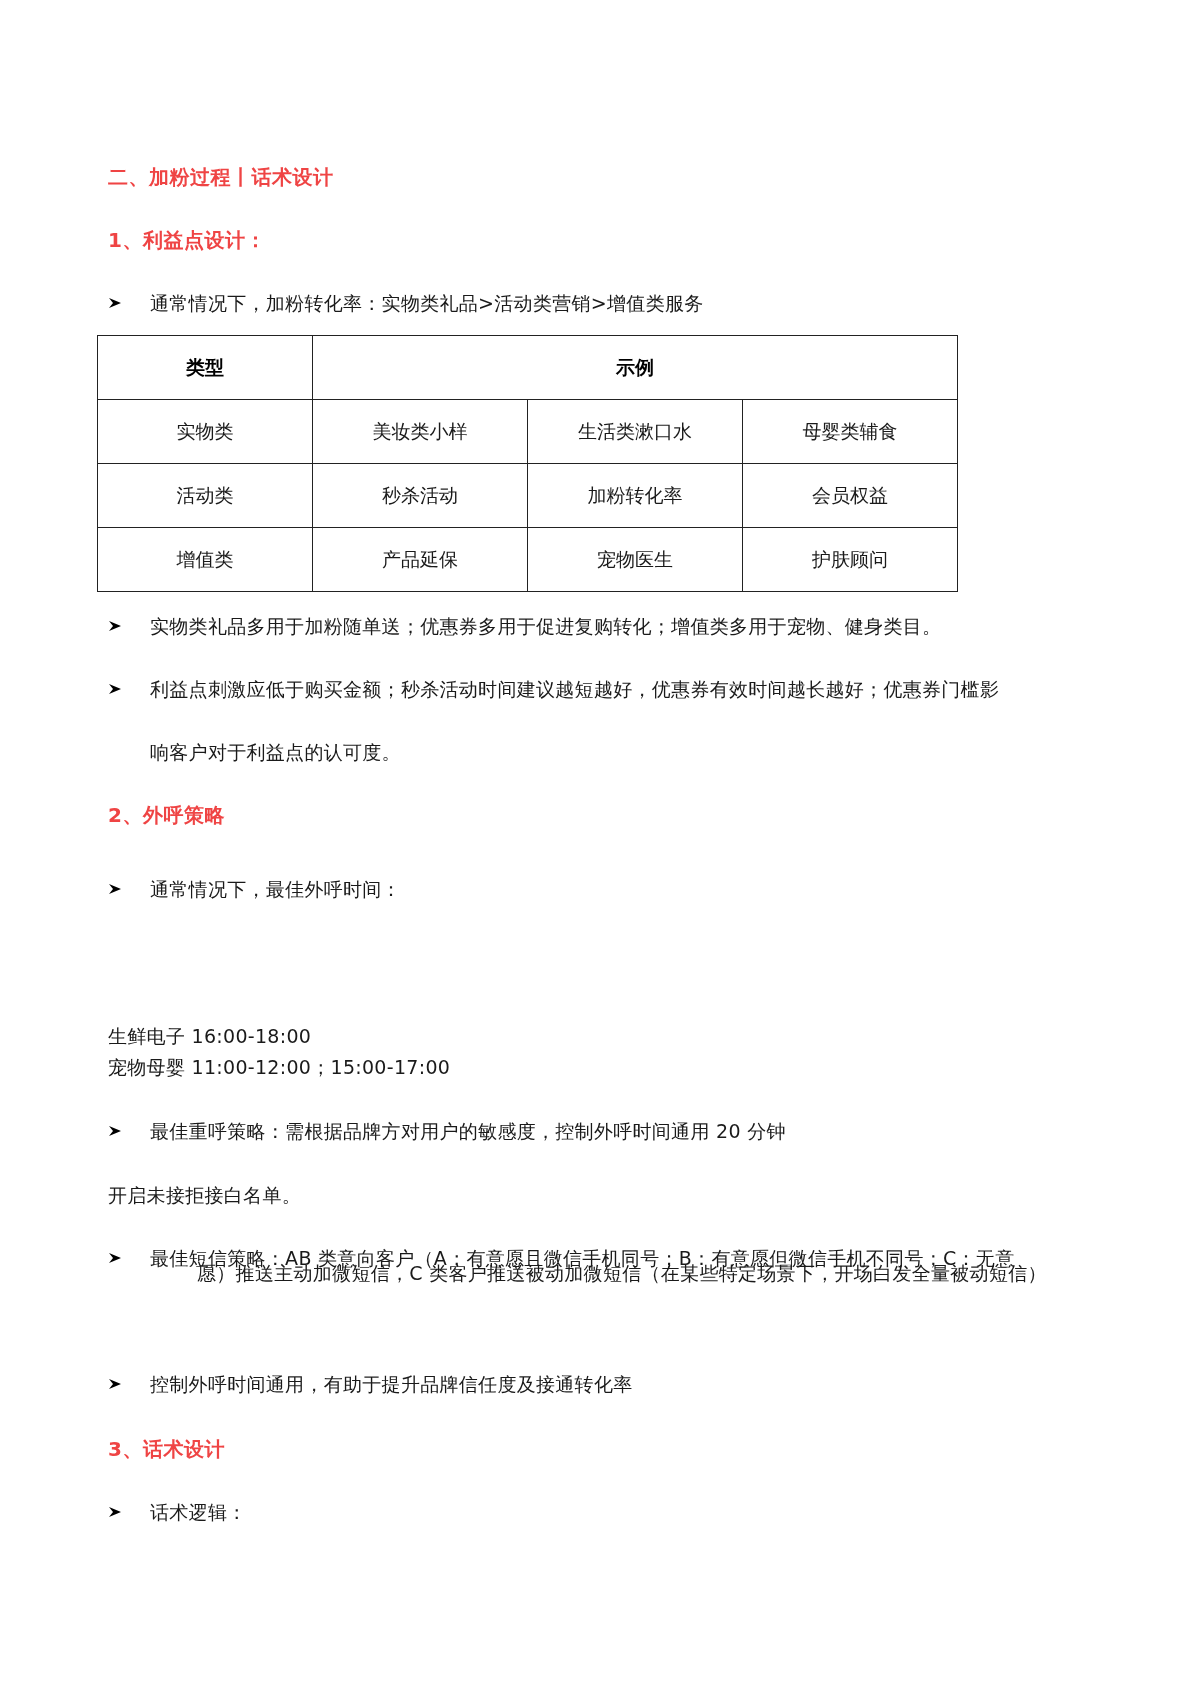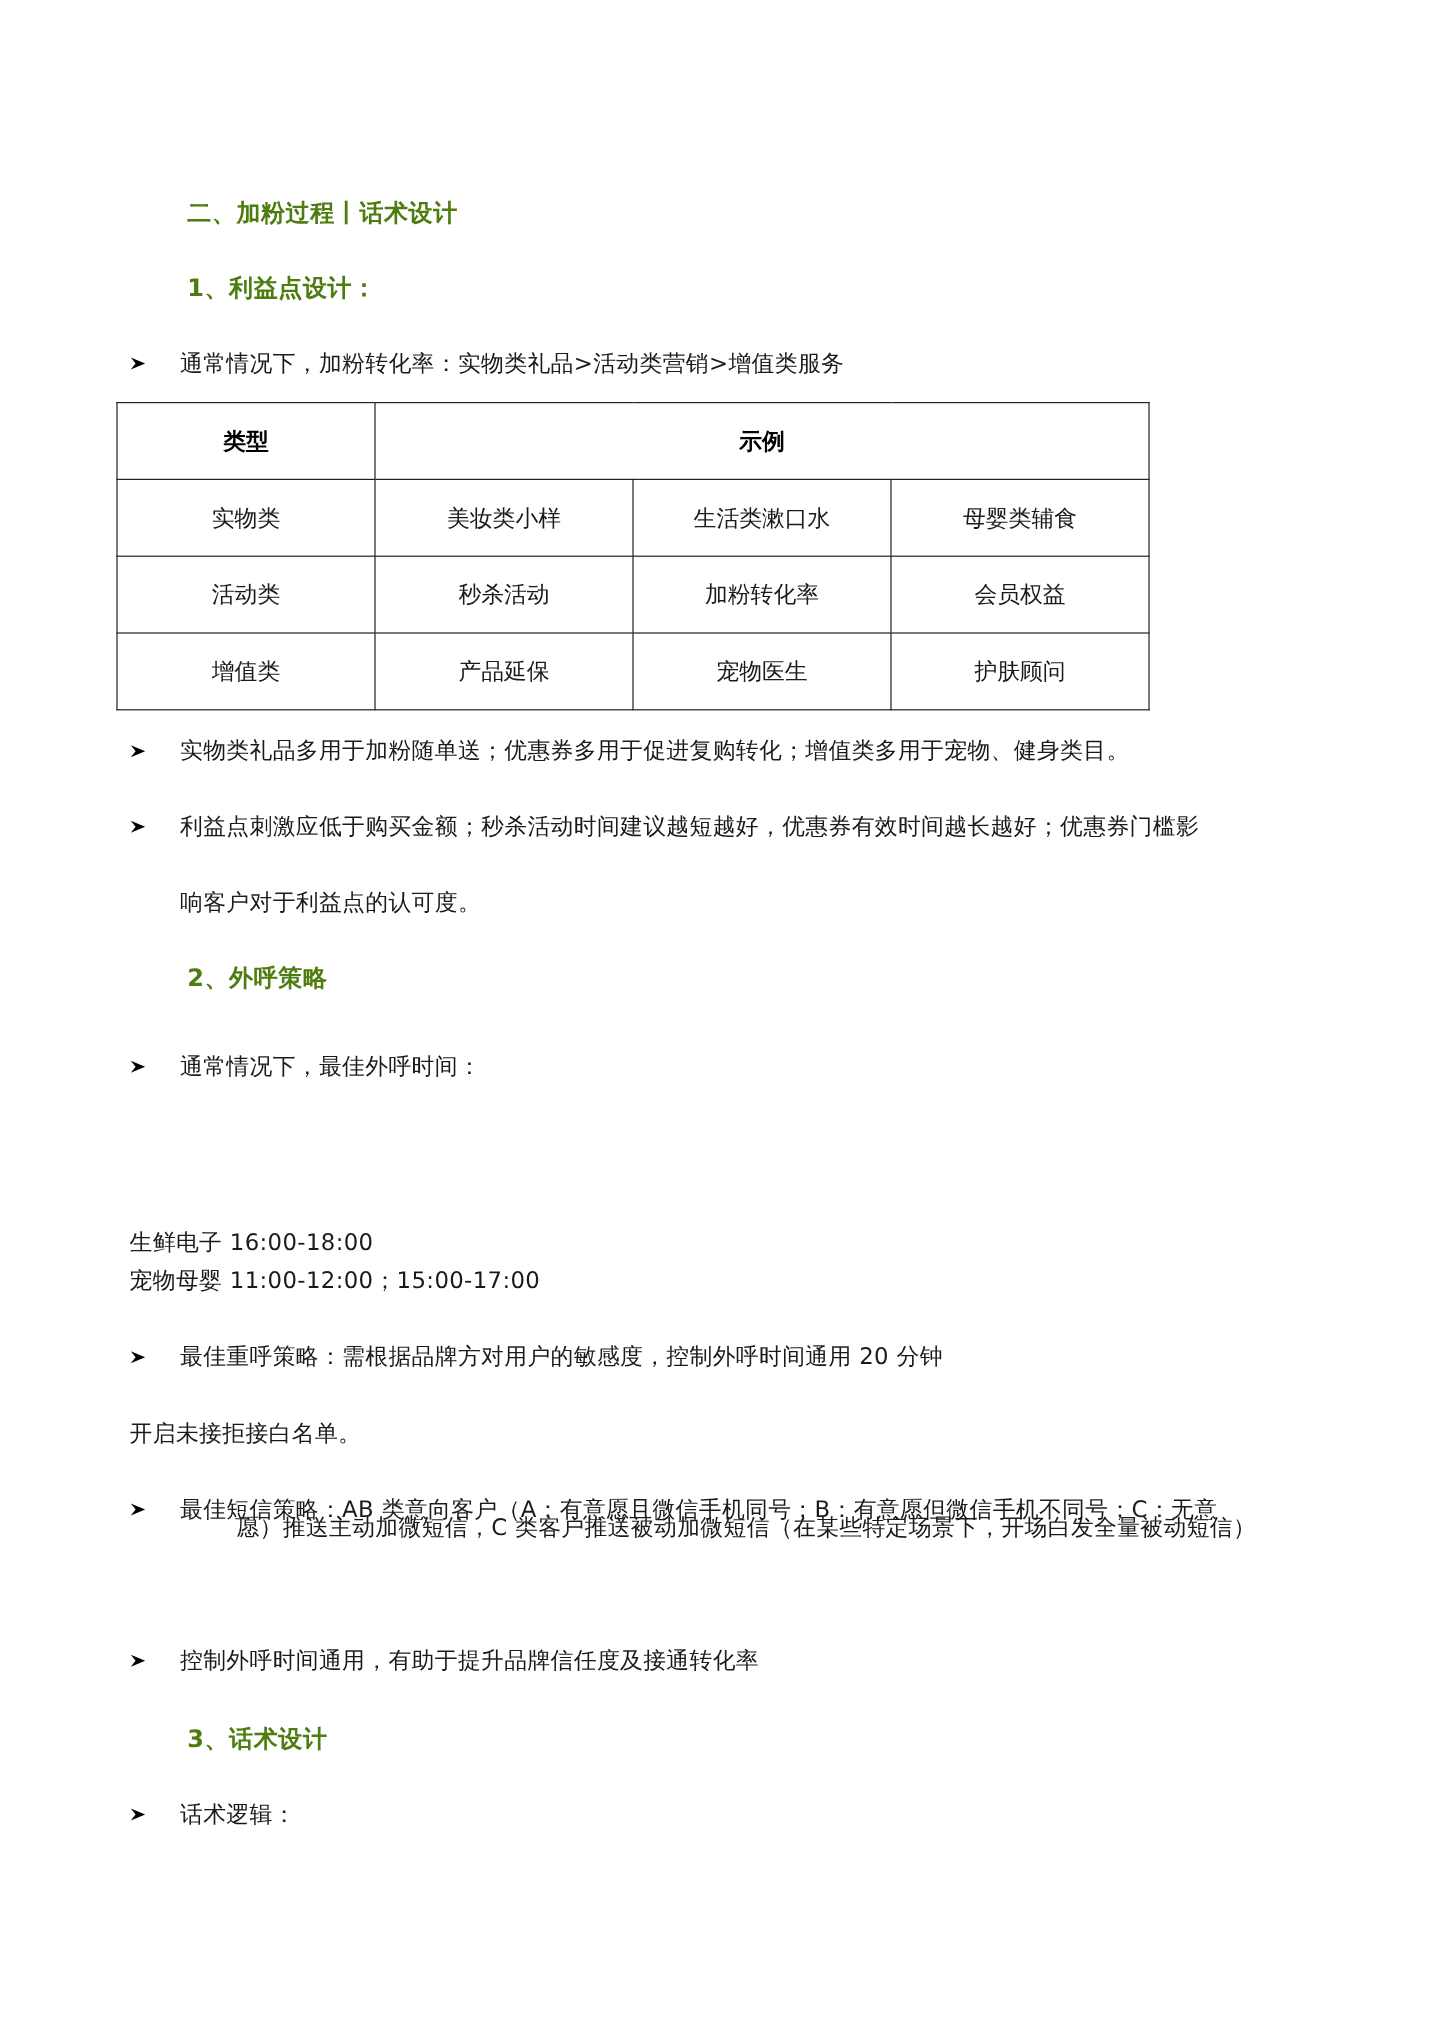--- a/index.html
+++ b/index.html
@@ -25,23 +25,22 @@
       left: 108px;
       height: 30px;
       line-height: 30px;
       font-size: 19px;
       white-space: nowrap;
       letter-spacing: 0.3px;
     }
     .heading {
       font-weight: bold;
       font-size: 20px;
-      color: #4d7c0f;
+      color: #ef4444;
       letter-spacing: 0.5px;
-      margin-left: 48px;
     }
     .bullet-row .arrow {
       position: absolute;
       left: 0;
       top: 0;
       width: 20px;
       height: 30px;
       display: flex;
       align-items: center;
     }

